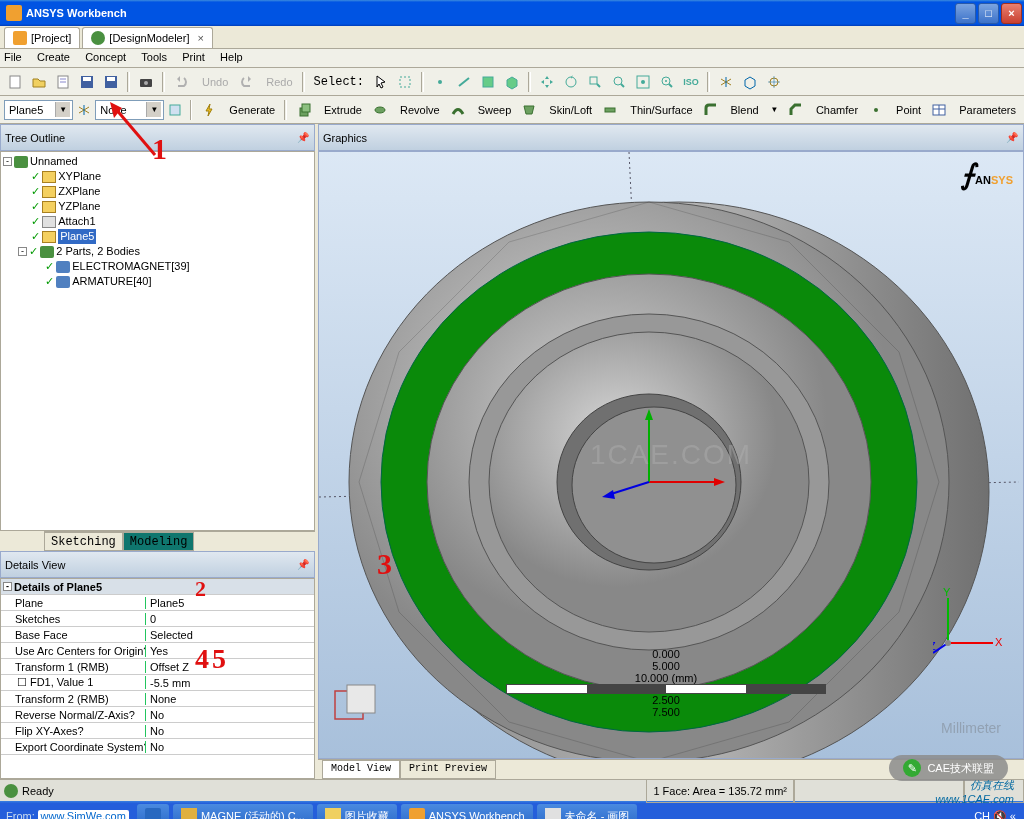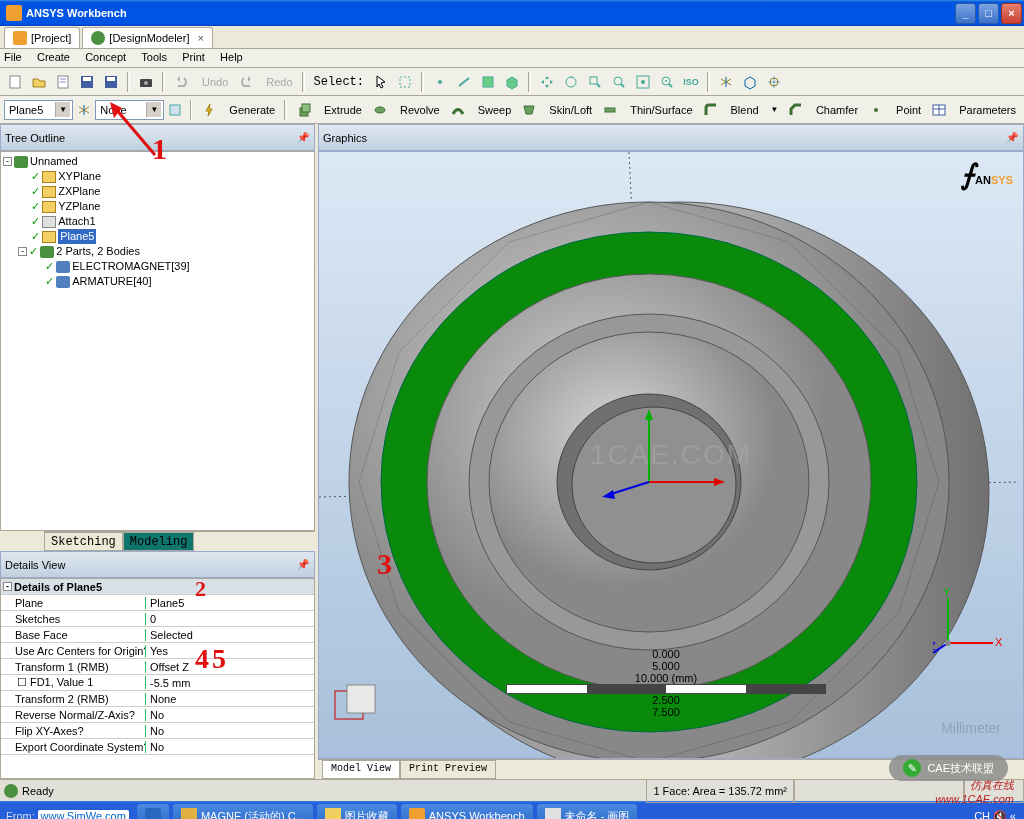--- a/index.html
+++ b/index.html
@@ -61,21 +61,21 @@
 .vtabs .vt { padding:2px 8px; border:1px solid #aca899; font-family:"Courier New",monospace; font-size:10px; }
 .vtabs .vt.act { background:#fff; }
 .status { height:22px; background:#e0e0d8; border-top:1px solid #aca899; display:flex; align-items:center; font-family:"Courier New",monospace; font-size:12px; }
 .status .sicon { width:14px; height:14px; background:#4a9040; border-radius:50%; margin:0 4px; }
 .status .scell { border:1px solid #aca899; padding:1px 6px; height:24px; display:flex; align-items:center; }
 .taskbar { height:30px; background:linear-gradient(#3980e0,#245edb 8%,#245edb 92%,#1941a5); display:flex; align-items:center; color:#fff; }
 .taskbar .tbitem { height:24px; background:linear-gradient(#4a8ae0,#2a68c8); border-radius:3px; margin:0 2px; padding:0 8px; display:flex; align-items:center; gap:4px; font-size:11px; max-width:150px; overflow:hidden; white-space:nowrap; }
 .taskbar .tbitem .tbic { width:16px; height:16px; }
 .annot { position:absolute; color:#e01010; font-family:"Comic Sans MS",cursive; font-size:30px; font-weight:bold; pointer-events:none; z-index:100; }
 .arrow1 { position:absolute; top:100px; left:100px; z-index:100; pointer-events:none; }
-.wm { position:absolute; bottom:14px; right:10px; text-align:right; font-size:13px; color:#b91c1c; font-style:italic; z-index:50; }
+.wm { position:absolute; bottom:14px; right:10px; text-align:right; font-size:13px; color:#0369a1; font-style:italic; z-index:50; }
 .wm2 { position:absolute; bottom:38px; right:16px; background:rgba(140,140,140,0.85); color:#fff; padding:4px 14px; border-radius:14px; font-size:14px; display:flex; align-items:center; gap:6px; z-index:49; }
 .millwm { position:absolute; bottom:22px; right:22px; color:rgba(100,100,100,0.35); font-size:14px; }
 .centerwm { position:absolute; top:50%; left:50%; transform:translate(-50%,-50%); color:rgba(180,180,180,0.4); font-size:28px; letter-spacing:2px; pointer-events:none; }
 svg.ic-svg { width:16px; height:16px; }
 </style>
 </head>
 <body>
 
 <div class="titlebar">
   <span class="icon"></span>

